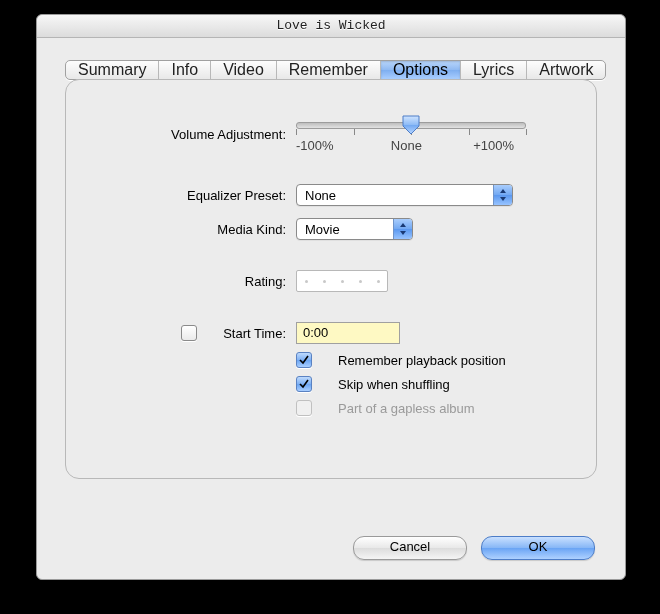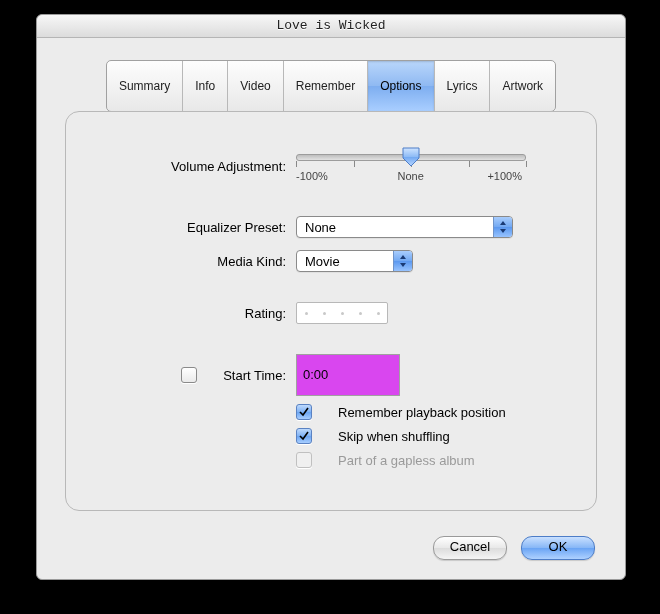--- a/index.html
+++ b/index.html
@@ -51,22 +51,22 @@
   }
   .tabs {
     display: inline-flex;
     border: 1px solid #a0a0a0;
     border-radius: 5px;
     overflow: hidden;
     background: linear-gradient(#fdfdfd, #e8e8e8);
     box-shadow: 0 1px 0 #fff;
   }
   .tab {
-    padding: 18px 12px;
-    font-size: 12px;
+    padding: 0 12px;
+    font-size: 16px;
     border-right: 1px solid #b8b8b8;
     cursor: default;
     color: #222;
   }
   .tab:last-child { border-right: none; }
   .tab.active {
     background: linear-gradient(#b9d6fb, #8fb9f2 50%, #7eaef0 51%, #a9ceff);
     color: #000;
     box-shadow: inset 0 1px 2px rgba(0,0,0,0.15);
   }
@@ -130,24 +130,24 @@
     left: 50%;
     margin-left: -9px;
     width: 18px;
     height: 20px;
   }
   .slider-thumb svg { display:block; }
   .slider-labels {
     position: absolute;
     top: 24px;
     left: 0;
-    right: 4px;
+    right: 12px;
     display: flex;
     justify-content: space-between;
-    font-size: 11px;
+    font-size: 13px;
     color: #444;
   }
   .slider-labels span:nth-child(2){ position:relative; left:3px;}
   
   .select {
     display: inline-flex;
     align-items: stretch;
     border: 1px solid #8a8a8a;
     border-radius: 4px;
     background: #fff;
@@ -182,24 +182,24 @@
     align-items:center;
     justify-content: space-around;
     border-radius: 2px;
   }
   .rating .dot {
     width:3px;height:3px;background:#c8c8c8; border-radius:50%;
   }
   
   .tinput {
     border:1px solid #a0a0a0;
-    background:#d946ef;
+    background:#fef9c3;
     width:90px;
     height:18px;
-    padding:11px 6px;
+    padding:1px 6px;
     font-size:13px;
     line-height:18px;
     border-radius:0;
   }
   
   .chk {
     width:14px;height:14px;
     border:1px solid #8a8a8a;
     border-radius:3px;
     background: linear-gradient(#fff,#eaeaea);
@@ -230,21 +230,21 @@
   }
   .btn {
     min-width:72px;
     height:22px;
     border:1px solid #9a9a9a;
     border-radius:11px;
     background: linear-gradient(#ffffff,#e8e8e8 50%,#dcdcdc 51%,#f5f5f5);
     font-size:13px;
     text-align:center;
     line-height:20px;
-    padding:0 0;
+    padding:0 20px;
     box-shadow: 0 1px 1px rgba(0,0,0,0.15);
     cursor:default;
   }
   .btn.default {
     background: linear-gradient(#c9e0ff,#86b6f6 50%,#6aa4f4 51%,#aed1ff);
     border-color:#4d7dc7;
     color:#000;
   }
   .spacer { height: 18px; }
 </style>

